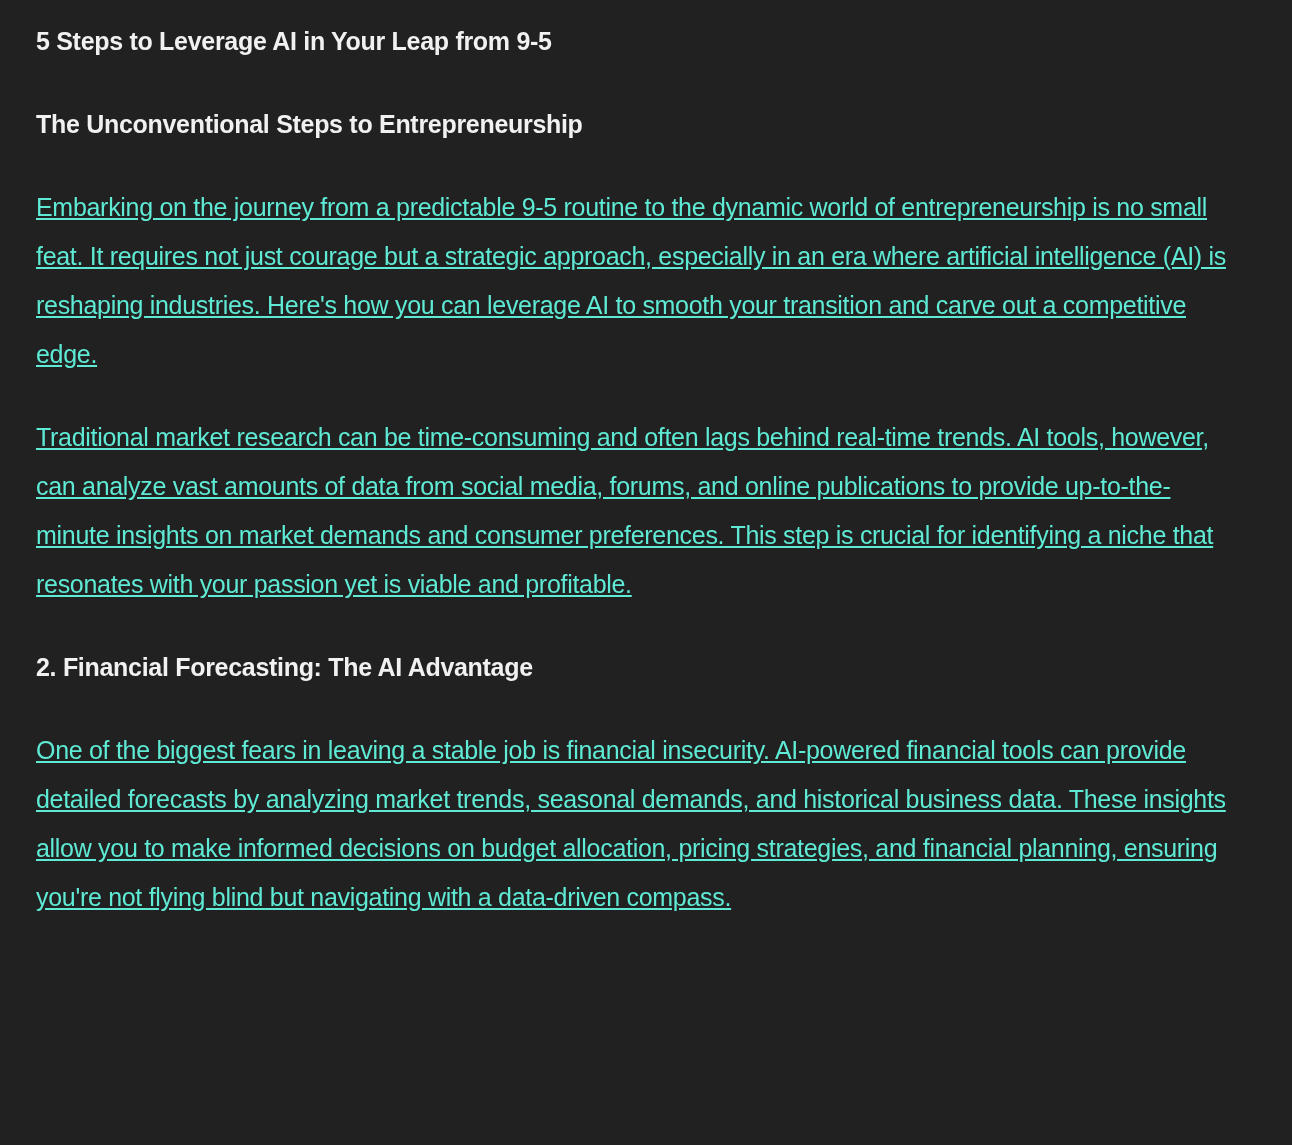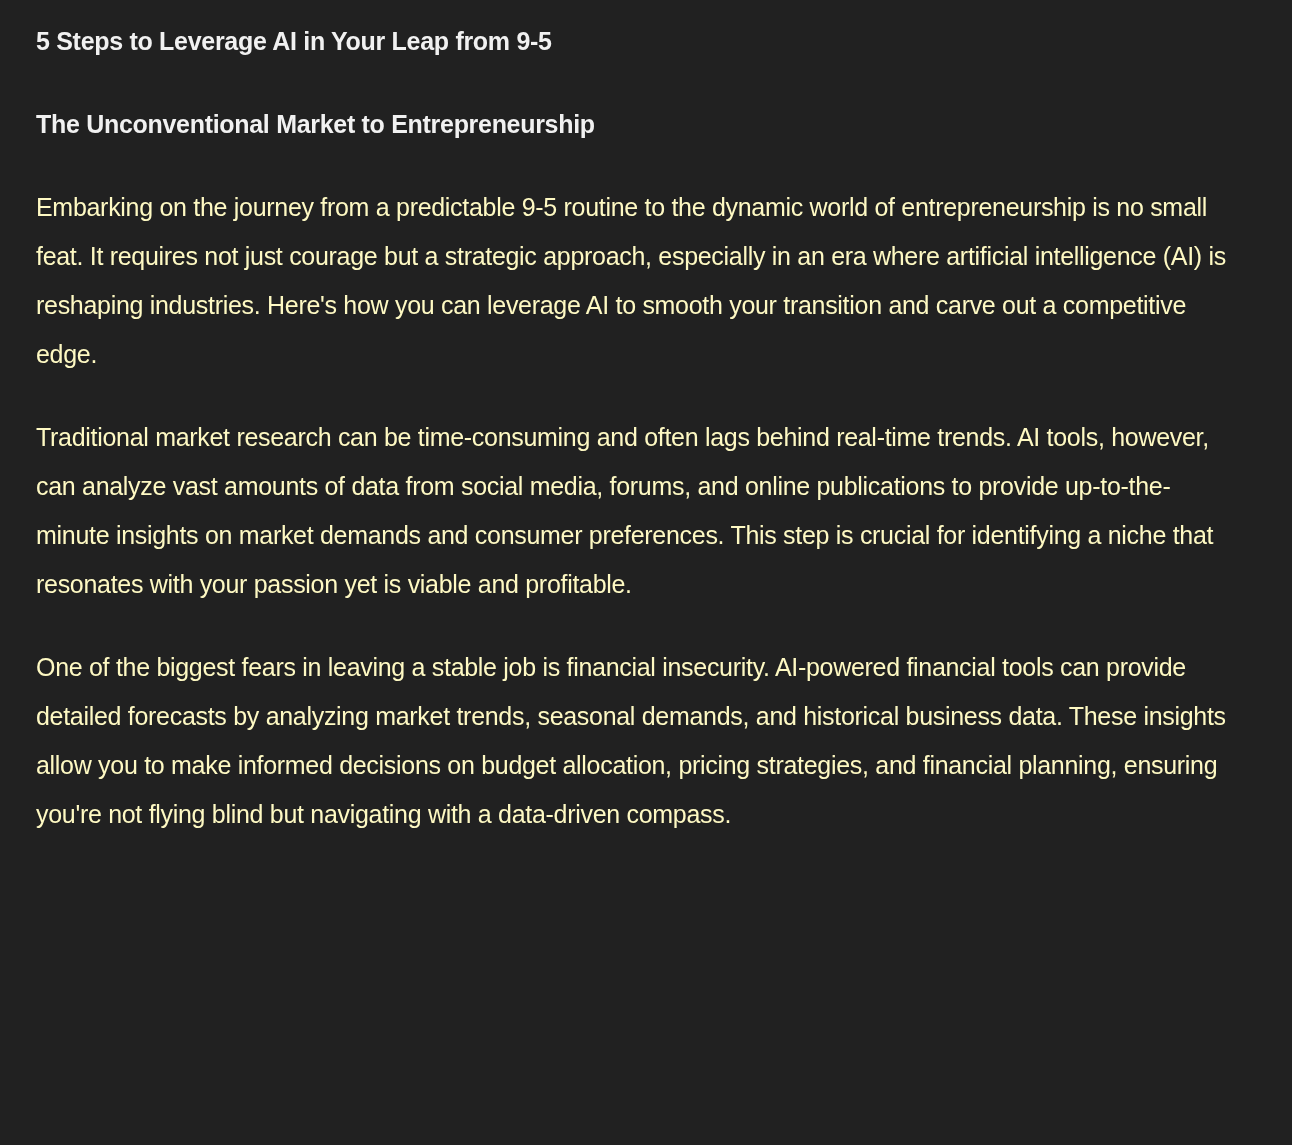--- a/index.html
+++ b/index.html
@@ -27,33 +27,35 @@
     padding: 0;
   }
   .heading {
     font-weight: 700;
     color: #f1f1f1;
     font-size: 25px;
     line-height: 49px;
   }
   .paragraph {
     font-weight: 400;
-    color: #fef9c3;
+    color: #5eead4;
+    text-decoration: underline;
   }
 </style>
 </head>
 <body>
 
 <div class="article">
 
   <div class="block heading">5 Steps to Leverage AI in Your Leap from 9-5</div>
 
-  <div class="block heading">The Unconventional Market to Entrepreneurship</div>
+  <div class="block heading">The Unconventional Steps to Entrepreneurship</div>
 
   <div class="block paragraph">Embarking on the journey from a predictable 9-5 routine to the dynamic world of entrepreneurship is no small feat. It requires not just courage but a strategic approach, especially in an era where artificial intelligence (AI) is reshaping industries. Here's how you can leverage AI to smooth your transition and carve out a competitive edge.</div>
 
 
   <div class="block paragraph">Traditional market research can be time-consuming and often lags behind real-time trends. AI tools, however, can analyze vast amounts of data from social media, forums, and online publications to provide up-to-the-minute insights on market demands and consumer preferences. This step is crucial for identifying a niche that resonates with your passion yet is viable and profitable.</div>
 
+  <div class="block heading">2. Financial Forecasting: The AI Advantage</div>
 
   <div class="block paragraph">One of the biggest fears in leaving a stable job is financial insecurity. AI-powered financial tools can provide detailed forecasts by analyzing market trends, seasonal demands, and historical business data. These insights allow you to make informed decisions on budget allocation, pricing strategies, and financial planning, ensuring you're not flying blind but navigating with a data-driven compass.</div>
 
 </div>
 
 </body></html>

